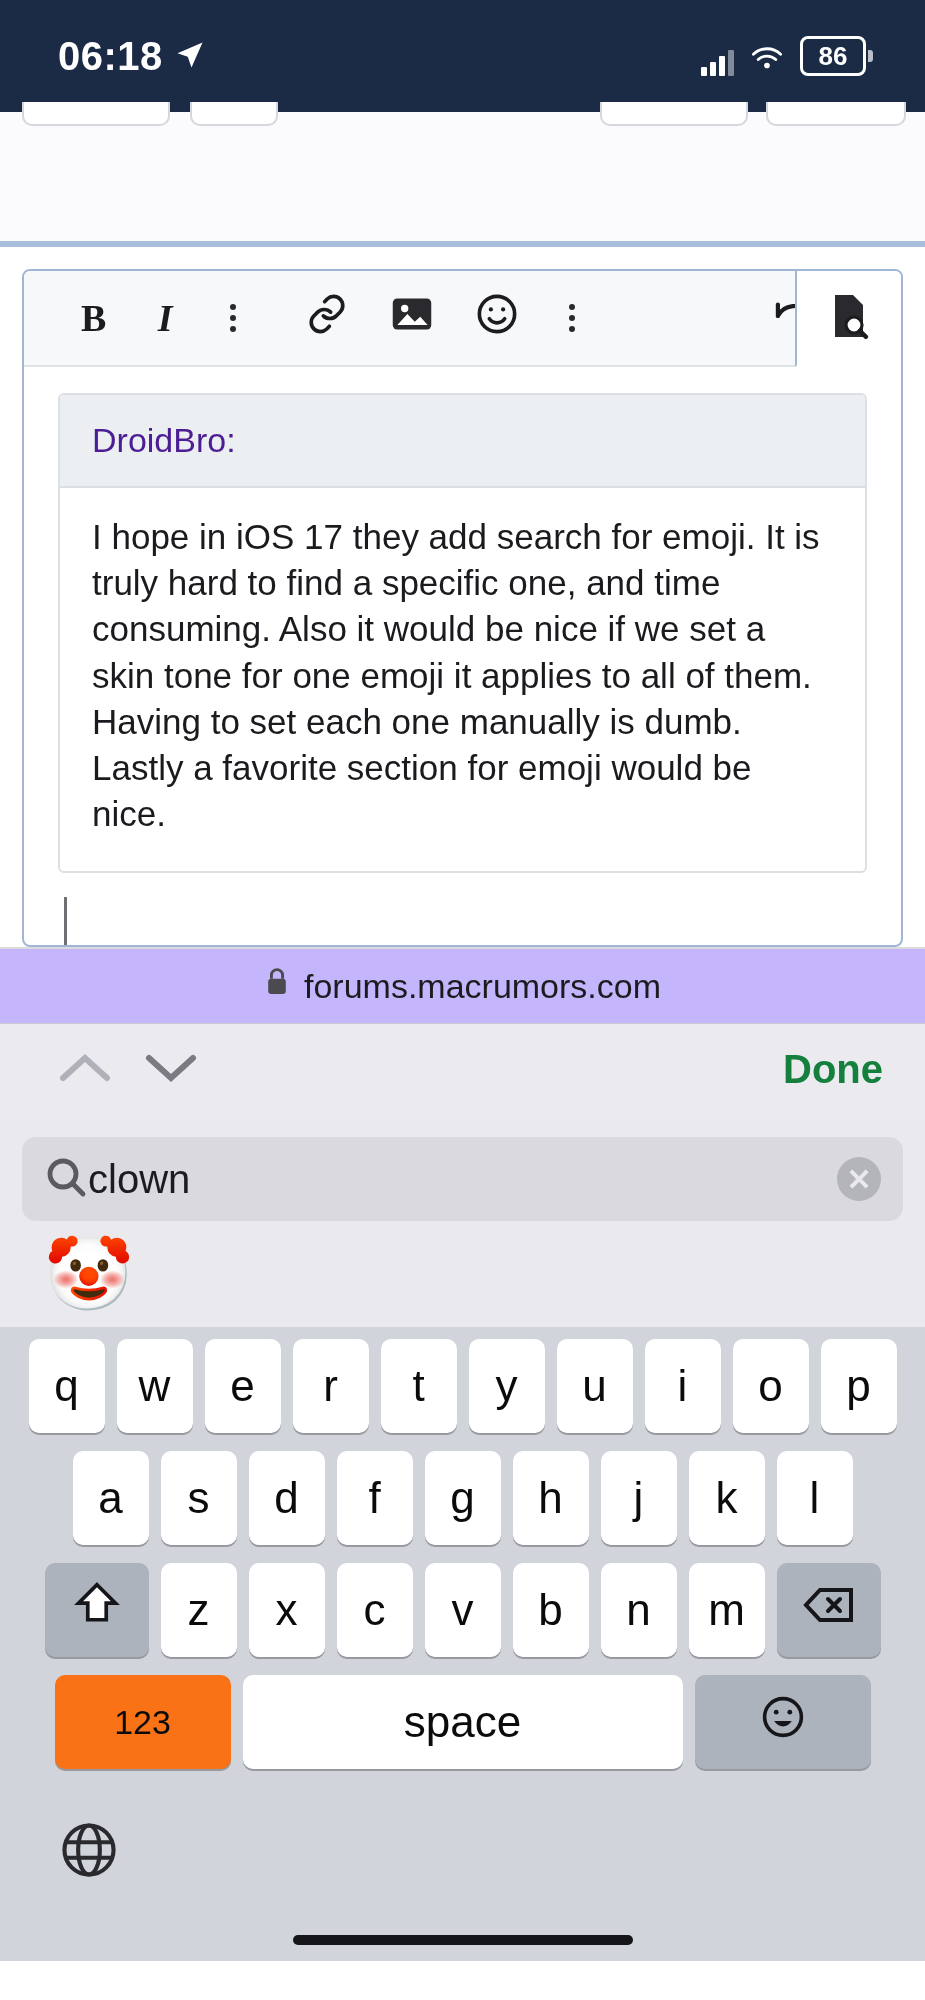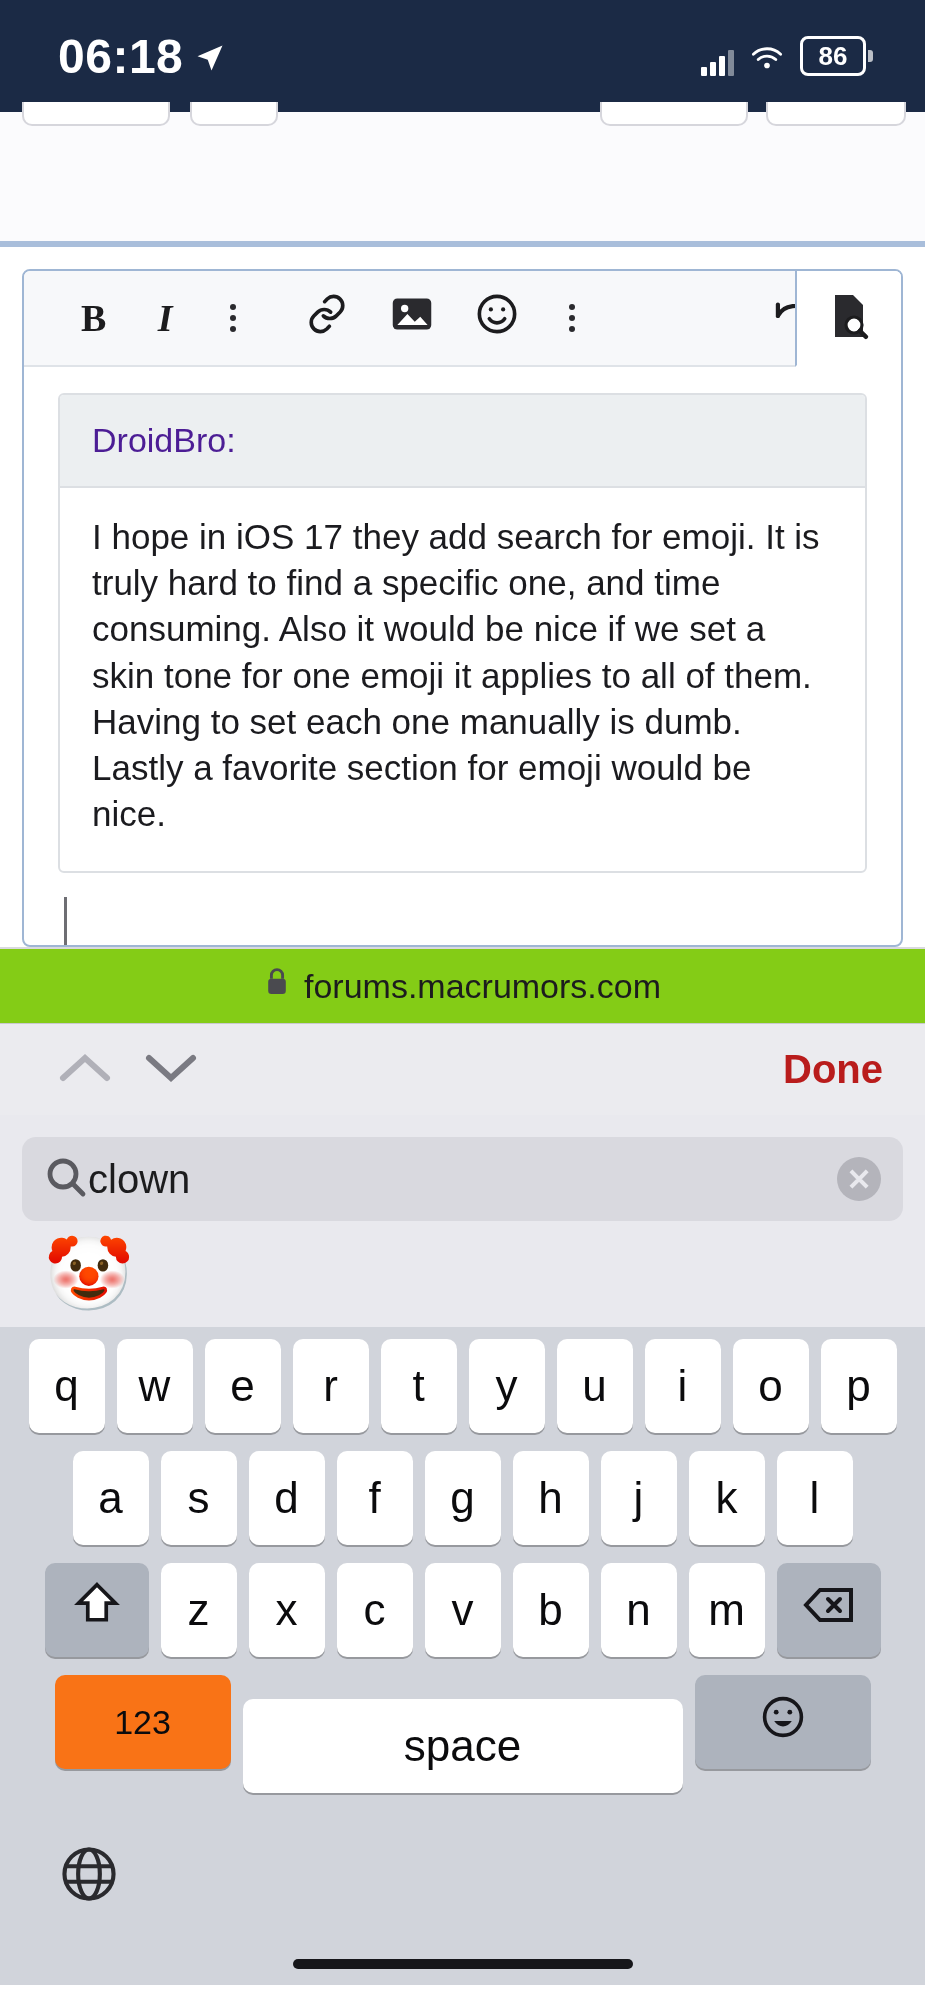--- a/index.html
+++ b/index.html
@@ -18,21 +18,21 @@
     color: #ffffff;
     display: flex;
     align-items: center;
     justify-content: space-between;
     padding: 0 52px 0 58px;
   }
   .status-left {
     display: flex;
     align-items: center;
     gap: 12px;
-    font-size: 48px;
+    font-size: 40px;
     font-weight: 600;
     letter-spacing: 0.5px;
   }
   .status-right {
     display: flex;
     align-items: flex-end;
     gap: 16px;
   }
   .sig-bars { display: flex; align-items: flex-end; gap: 3px; height: 26px; }
   .sig-bars i { display: block; width: 6px; background: #fff; border-radius: 1px; }
@@ -154,21 +154,21 @@
   .caret {
     margin: 24px 0 0 40px;
     width: 3px;
     height: 52px;
     background: #6e6e73;
   }
 
   
   .url-bar {
     height: 76px;
-    background: #84cc16;
+    background: #c4b5fd;
     border-top: 2px solid #d9d9de;
     display: flex;
     align-items: center;
     justify-content: center;
     gap: 14px;
     font-size: 34px;
     color: #1c1c1e;
   }
 
   
@@ -176,21 +176,21 @@
     height: 92px;
     background: #ebebef;
     border-top: 1px solid #c9c9cf;
     display: flex;
     align-items: center;
     padding: 0 42px;
   }
   .chev { width: 86px; display: flex; align-items: center; justify-content: center; }
   .done-btn {
     margin-left: auto;
-    color: #b91c1c;
+    color: #15803d;
     font-size: 40px;
     font-weight: 600;
   }
 
   
   .emoji-panel { background: #e9e9ee; padding: 22px 22px 0 22px; }
   .search-row {
     height: 84px;
     background: #d9d9df;
     border-radius: 14px;
@@ -225,21 +225,21 @@
     width: 76px;
     display: flex;
     align-items: center;
     justify-content: center;
     font-size: 44px;
     color: #0b0b0d;
   }
   .krow.r2 { padding: 0 42px; }
   .krow.r3 { padding: 0 0; }
   .key.wide { width: 104px; background: #adb3bd; }
-  .key.space { width: 440px; margin-top: 24px; }
+  .key.space { width: 440px; }
   .key.num { width: 176px; font-size: 34px; background: #f97316; }
   .key.emo { width: 176px; background: #adb3bd; font-size: 42px; }
   .globe-row {
     display: flex;
     align-items: center;
     padding: 10px 0 0 52px;
     height: 120px;
   }
   .home-ind {
     display: flex; justify-content: center; align-items: flex-end;

